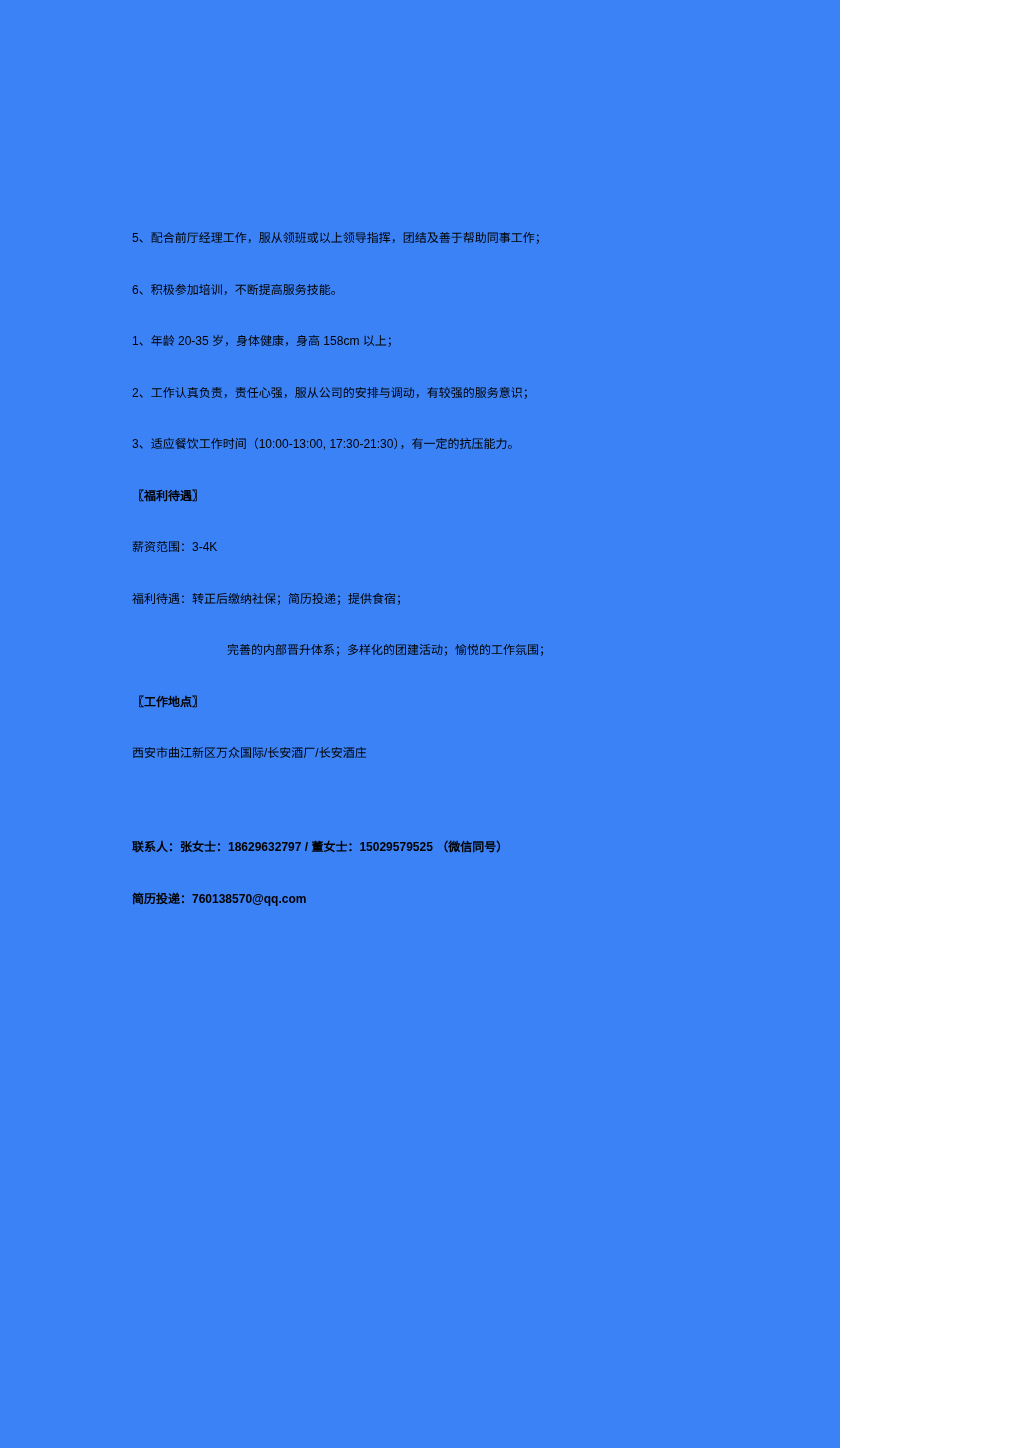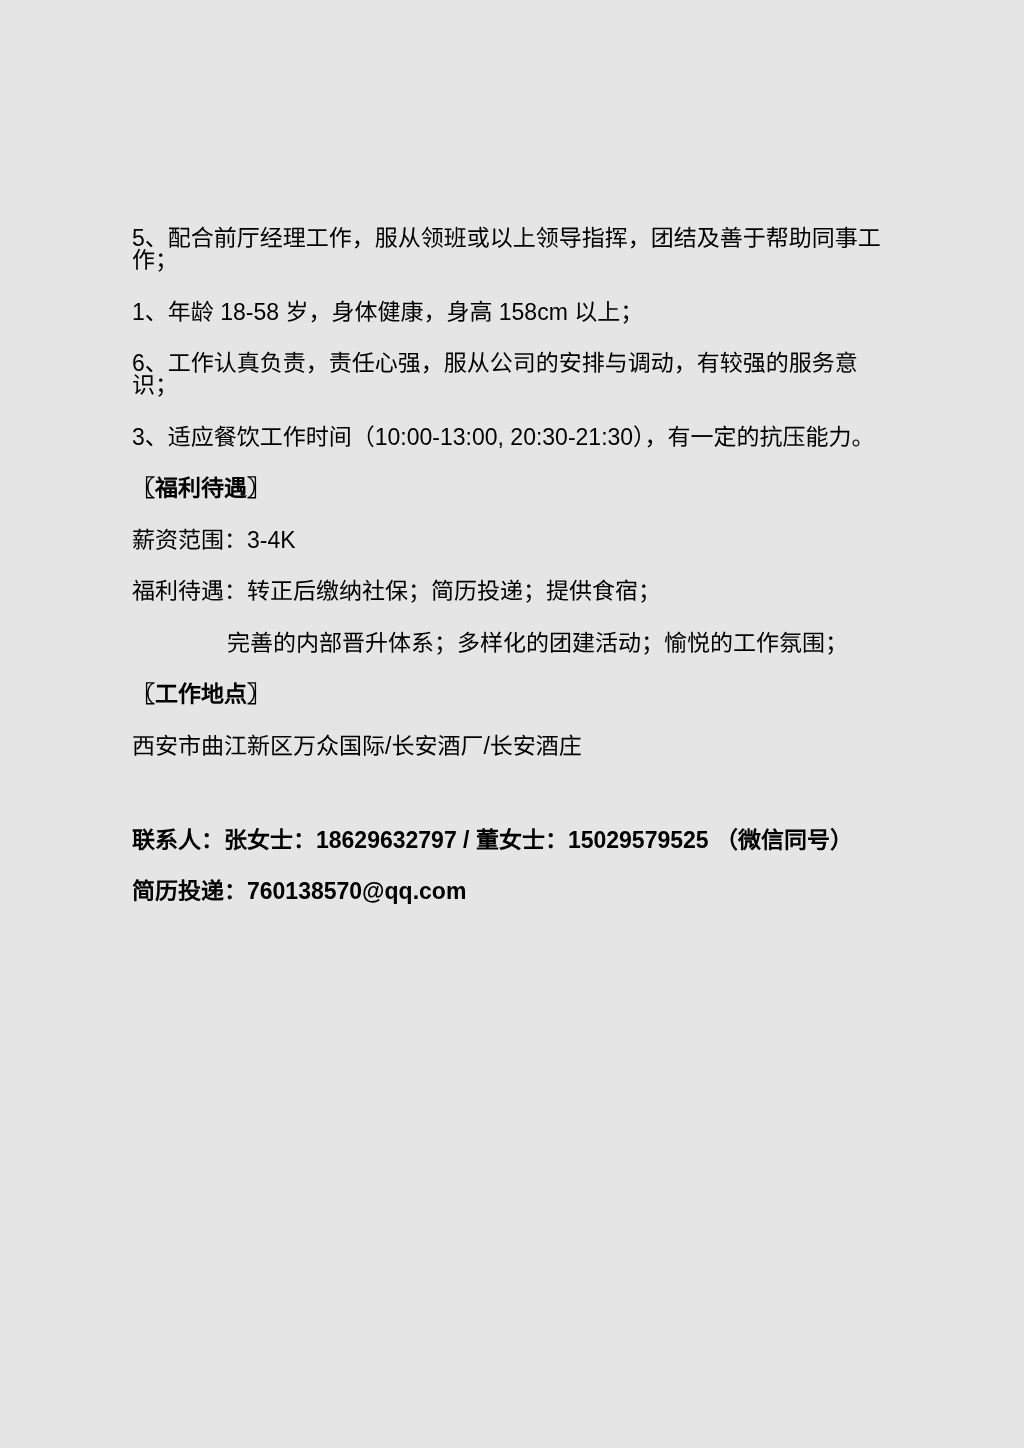--- a/index.html
+++ b/index.html
@@ -9,26 +9,26 @@
   }
   body {
     width: 1024px;
     height: 1448px;
     background: #ffffff;
     font-family: "Liberation Sans", sans-serif;
     overflow: hidden;
   }
   .document {
     box-sizing: border-box;
-    width: 1024px;
+    width: 840px;
     height: 1448px;
     padding: 227px 128px 0 132px;
     color: #000000;
-    font-size: 23px;
-    background: #e5e5e5;
+    font-size: 12px;
+    background: #3b82f6;
   }
   .line {
     margin: 0 0 29.5px 0;
     line-height: 22px;
     white-space: pre-wrap;
     font-weight: 400;
   }
   .hdr {
     font-weight: 700;
   }
@@ -43,27 +43,28 @@
     margin-top: 72px;
   }
 </style>
 </head>
 <body>
 
 <div class="document">
 
   <p class="line">5、配合前厅经理工作，服从领班或以上领导指挥，团结及善于帮助同事工作；</p>
 
+  <p class="line">6、积极参加培训，不断提高服务技能。</p>
 
 
-  <p class="line">1、年龄 18-58 岁，身体健康，身高 158cm 以上；</p>
+  <p class="line">1、年龄 20-35 岁，身体健康，身高 158cm 以上；</p>
 
-  <p class="line">6、工作认真负责，责任心强，服从公司的安排与调动，有较强的服务意识；</p>
+  <p class="line">2、工作认真负责，责任心强，服从公司的安排与调动，有较强的服务意识；</p>
 
-  <p class="line">3、适应餐饮工作时间（10:00-13:00, 20:30-21:30），有一定的抗压能力。</p>
+  <p class="line">3、适应餐饮工作时间（10:00-13:00, 17:30-21:30），有一定的抗压能力。</p>
 
   <p class="line hdr">〖福利待遇〗</p>
 
   <p class="line">薪资范围：3-4K</p>
 
   <p class="line">福利待遇：转正后缴纳社保；简历投递；提供食宿；</p>
 
   <p class="line indent">完善的内部晋升体系；多样化的团建活动；愉悦的工作氛围；</p>
 
   <p class="line hdr">〖工作地点〗</p>

